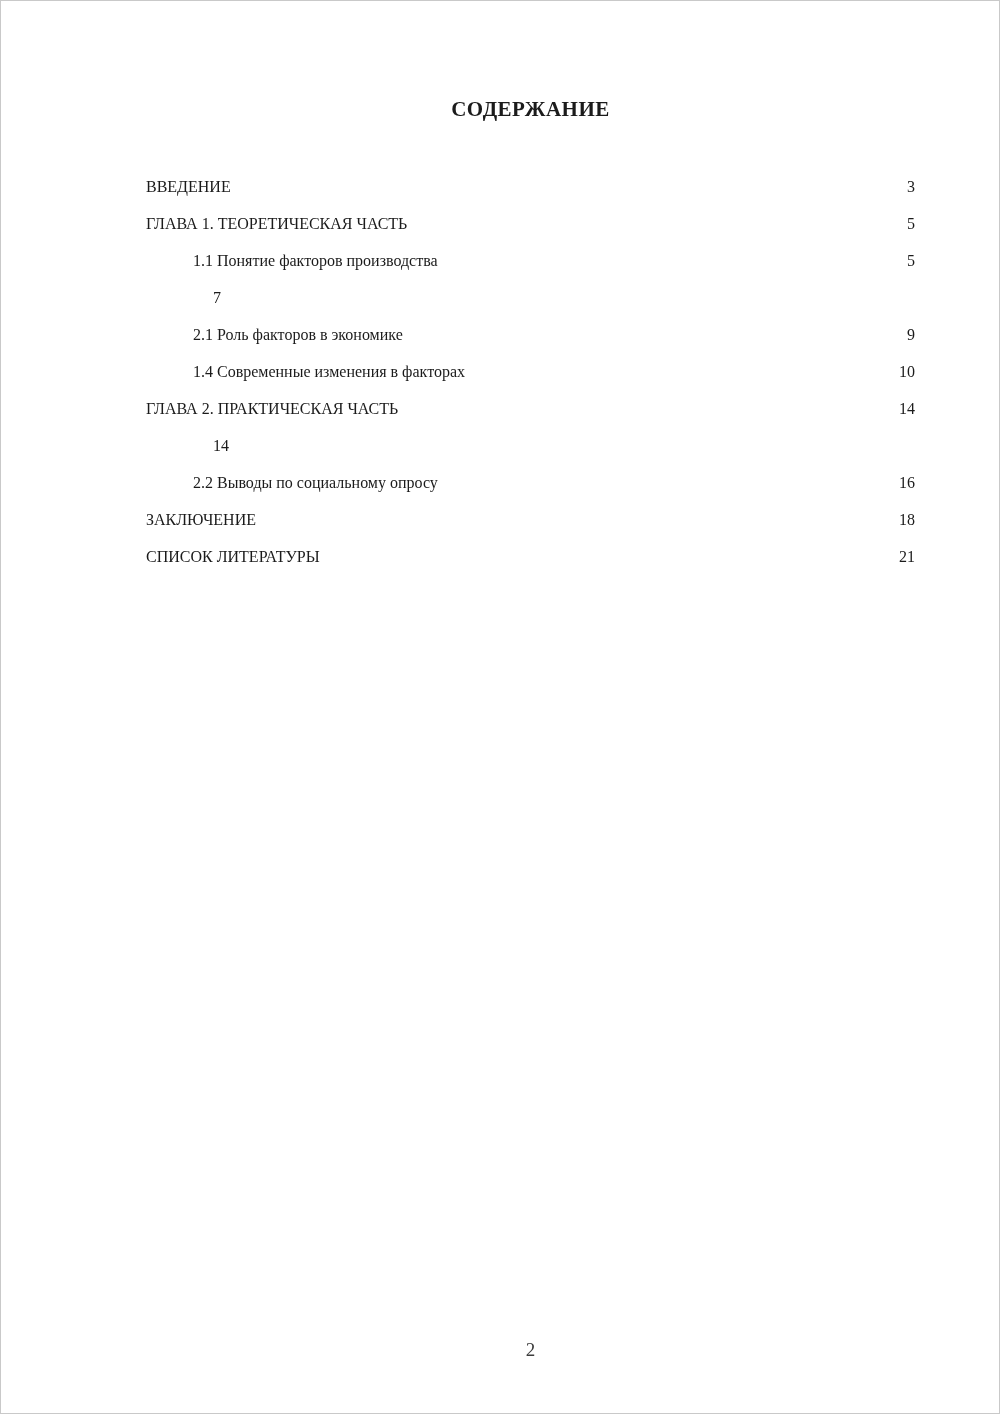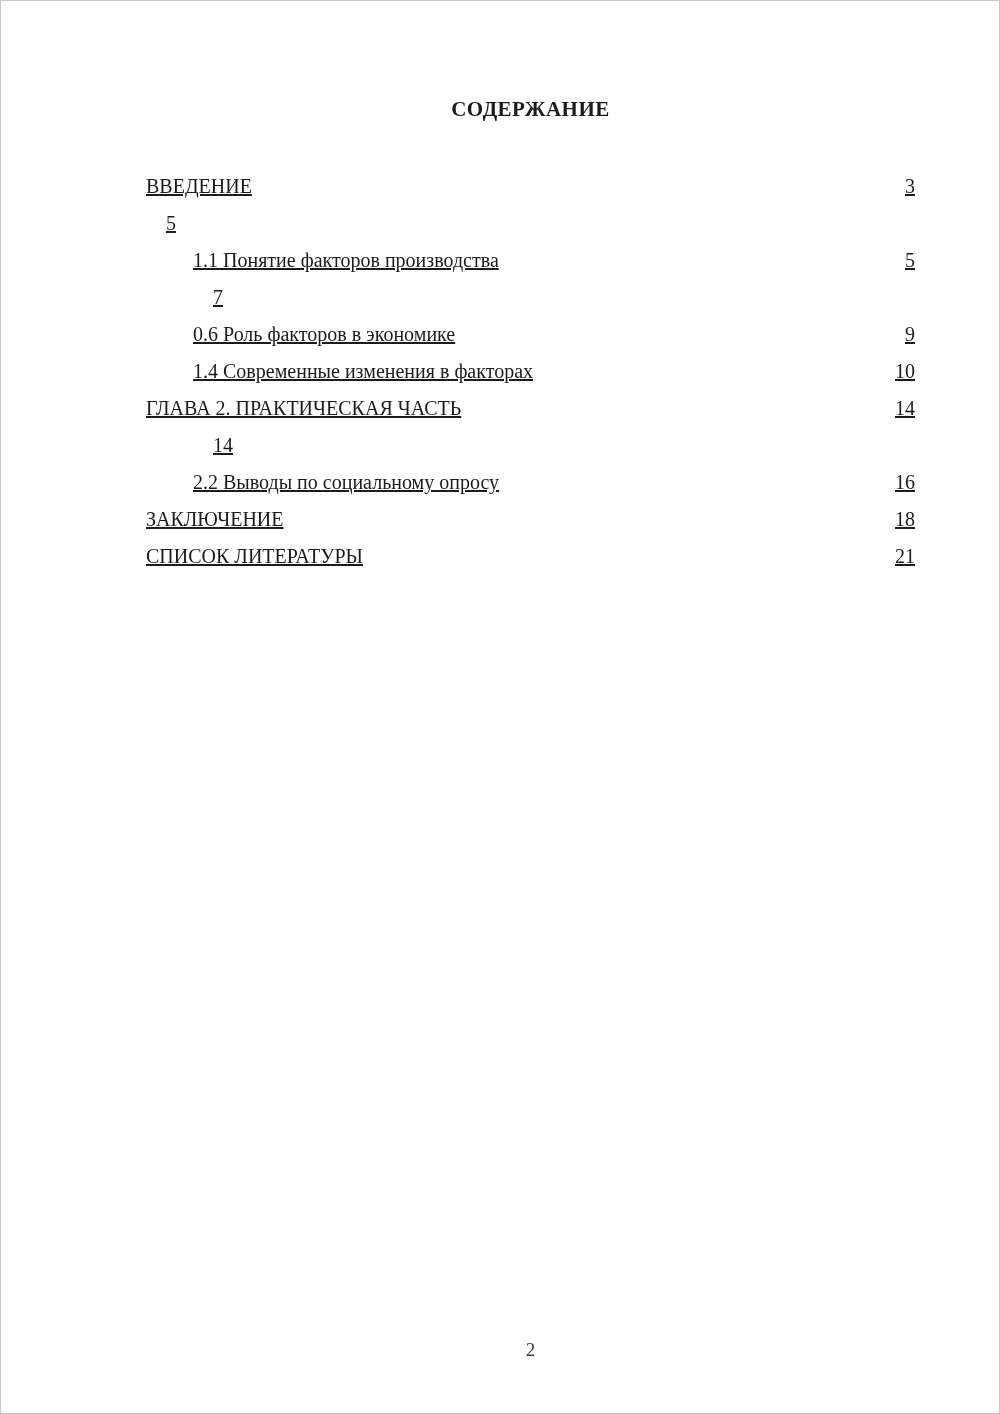--- a/index.html
+++ b/index.html
@@ -24,23 +24,22 @@
     text-align: center;
     font-weight: bold;
     font-size: 21px;
     letter-spacing: 0.5px;
     margin-bottom: 46px;
   }
   .toc .row {
     display: flex;
     justify-content: space-between;
     align-items: flex-start;
-    font-size: 20px;
+    font-size: 16px;
     line-height: 37px;
-    text-decoration: underline;
   }
   .toc .row.sub {
     padding-left: 47px;
   }
   .toc .label {
     white-space: nowrap;
   }
   .toc .pagenum {
     white-space: nowrap;
     padding-left: 20px;
@@ -64,34 +63,35 @@
     <div class="doc-title">СОДЕРЖАНИЕ</div>
 
     <div class="toc">
 
       <div class="row">
         <span class="label">ВВЕДЕНИЕ</span>
         <span class="pagenum">3</span>
       </div>
 
       <div class="row">
+        <span class="label">ГЛАВА 1. ТЕОРЕТИЧЕСКАЯ ЧАСТЬ</span>
         <span class="pagenum">5</span>
       </div>
 
       <div class="row sub">
         <span class="label">1.1 Понятие факторов производства</span>
         <span class="pagenum">5</span>
       </div>
 
       <div class="row sub">
         <span class="pagenum">7</span>
       </div>
 
       <div class="row sub">
-        <span class="label">0.6 Роль факторов в экономике</span>
+        <span class="label">2.1 Роль факторов в экономике</span>
         <span class="pagenum">9</span>
       </div>
 
       <div class="row sub">
         <span class="label">1.4 Современные изменения в факторах</span>
         <span class="pagenum">10</span>
       </div>
 
       <div class="row">
         <span class="label">ГЛАВА 2. ПРАКТИЧЕСКАЯ ЧАСТЬ</span>

